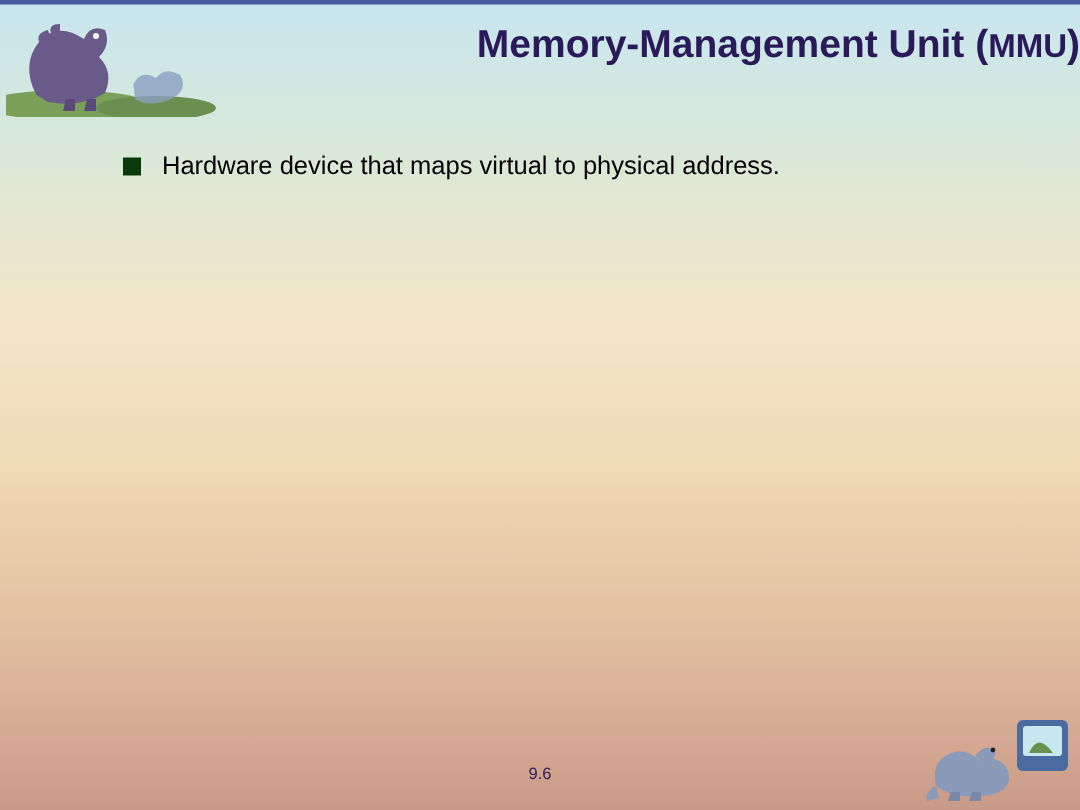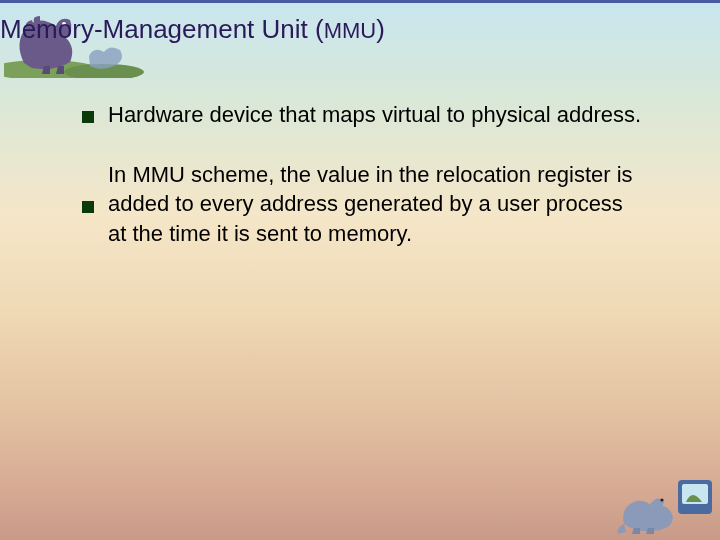--- a/index.html
+++ b/index.html
@@ -22,46 +22,46 @@
     top: 0; left: 0;
     width: 100%;
     height: 3px;
     background: #4a5aa0;
   }
   .title {
     position: absolute;
     top: 14px;
     left: 0;
     width: 100%;
-    text-align: left;
+    text-align: right;
     font-size: 26px;
-    font-weight: normal;
+    font-weight: bold;
     color: #2a1a5a;
   }
   .mmu {
     font-size: 22px;
   }
   .dino-left {
     position: absolute;
     top: 8px;
     left: 4px;
     width: 140px;
     height: 70px;
   }
   .body-text {
     position: absolute;
     top: 100px;
     left: 82px;
     width: 560px;
   }
   .bullet-item {
     display: flex;
-    align-items: center;
+    align-items: flex-start;
     margin-bottom: 30px;
-    font-size: 22px;
+    font-size: 17px;
     line-height: 1.35;
     color: #000;
   }
   .bullet-marker {
     flex: 0 0 auto;
     width: 12px;
     height: 12px;
     background: #0a3a0a;
     margin-top: 5px;
     margin-right: 14px;
@@ -111,26 +111,23 @@
 
   <h1 class="title">
     <span>Memory-Management Unit (</span><span class="mmu">MMU</span><span>)</span>
   </h1>
 
   <div class="body-text">
     <div class="bullet-item">
       <div class="bullet-marker"></div>
       <div class="bullet-text">Hardware device that maps virtual to physical address.</div>
     </div>
-    <div class="bullet-item">
-      <div class="bullet-marker"></div>
-      <div class="bullet-text">In MMU scheme, the value in the relocation register is added to every address generated by a user process at the time it is sent to memory.</div>
-    </div>
   </div>
 
+  <div class="pagenum">9.6</div>
 
   <div class="dino-right">
     <svg viewBox="0 0 100 60" width="100" height="60">
       <rect x="64" y="6" width="34" height="34" rx="4" fill="#4a6aa0"></rect>
       <rect x="68" y="10" width="26" height="20" rx="2" fill="#c8e6f0"></rect>
       <path d="M72 28 Q78 14 88 28 Z" fill="#6a8f4e"></path>
       <path d="M10 50 Q6 34 20 28 Q30 24 40 34 Q52 28 58 40 Q62 52 46 56 Q24 60 10 50 Z" fill="#8a9ab8"></path>
       <path d="M36 30 Q44 20 50 28 Q48 36 40 34 Z" fill="#8a9ab8"></path>
       <circle cx="48" cy="26" r="1.6" fill="#222"></circle>
       <path d="M20 54 L18 60 L26 60 L26 54 Z" fill="#7888a6"></path>

